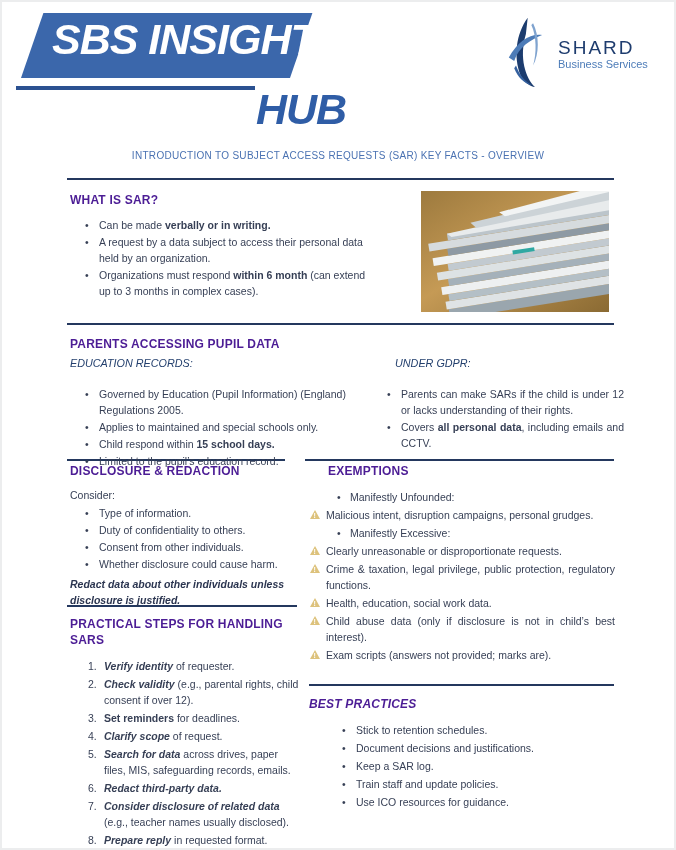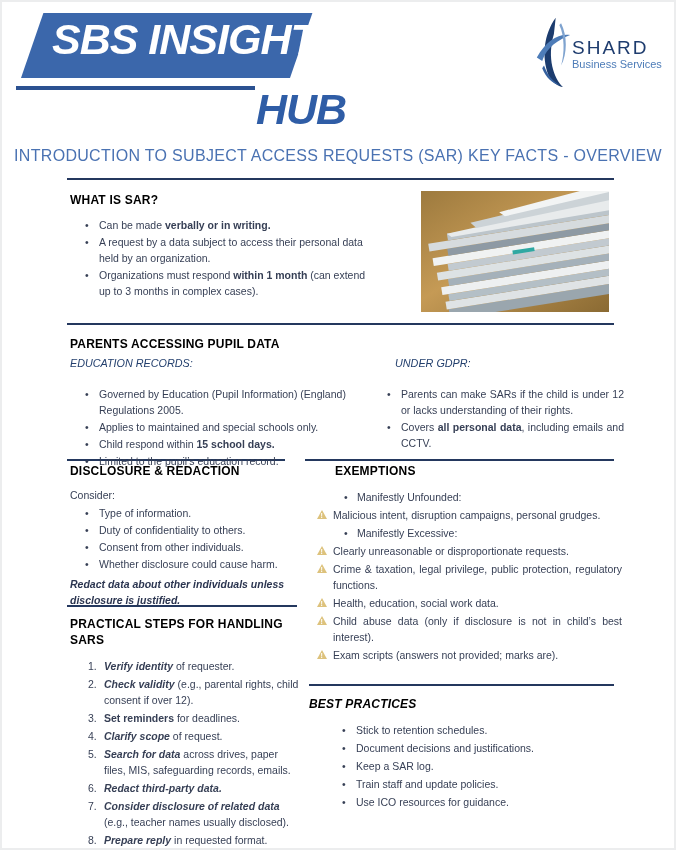--- a/index.html
+++ b/index.html
@@ -8,38 +8,38 @@
         color:#363f55;font-size:10.5px;line-height:16px;}
 
   
   .banner{position:absolute;left:19px;top:11px;width:269px;height:65px;background:#3b67ab;
           transform:skewX(-19deg);transform-origin:0 100%;}
   .banner-text{position:absolute;left:50px;top:16px;font-size:43px;line-height:43px;
                font-weight:bold;font-style:italic;color:#ffffff;letter-spacing:-1px;}
   .banner-underline{position:absolute;left:14px;top:84px;width:239px;height:4px;background:#2b5191;}
   .hub{position:absolute;left:254px;top:86px;font-size:43px;line-height:43px;
        font-weight:bold;font-style:italic;color:#2f5da6;letter-spacing:-1px;}
-  .logo{position:absolute;left:532px;top:14px;display:flex;align-items:center;gap:0;}
+  .logo{position:absolute;left:504px;top:14px;display:flex;align-items:center;gap:14px;}
   .logo-textcol{display:flex;flex-direction:column;}
   .logo-name{font-size:19px;line-height:21px;letter-spacing:2px;color:#1e3c6e;}
   .logo-tag{font-size:11px;line-height:13px;color:#4d7cb8;}
 
   .doc-title{position:absolute;left:0;top:146px;width:100%;text-align:center;
-             font-size:16px;color:#4a72b2;letter-spacing:0.3px;}
+             font-size:10px;color:#4a72b2;letter-spacing:0.3px;}
 
   .rule{position:absolute;height:2px;background:#24385e;}
   #rule-title{left:65px;top:176px;width:547px;}
   #rule-parents-top{left:65px;top:321px;width:547px;}
   #rule-mid-left{left:65px;top:457px;width:218px;}
   #rule-mid-right{left:303px;top:457px;width:309px;}
   #rule-left-col{left:65px;top:603px;width:230px;}
   #rule-right-col{left:307px;top:682px;width:305px;}
 
   
-  .sec-h{font-size:12px;font-weight:bold;color:#000000;letter-spacing:0.2px;margin:0;}
+  .sec-h{font-size:12px;font-weight:bold;color:#4c1d95;letter-spacing:0.2px;margin:0;}
   .sub{font-style:italic;color:#24406e;font-size:10.8px;margin-top:3px;}
   .bullets{list-style:none;margin:9px 0 0 12px;padding:0;}
   .bullets li{position:relative;padding-left:17px;margin-bottom:1px;}
   .bullets li::before{content:"\2022";position:absolute;left:3px;}
   .justify li{text-align:justify;}
   .b{font-weight:bold;}
   .i{font-style:italic;}
 
   #sec-what{position:absolute;left:68px;top:190px;width:305px;}
   #photo{position:absolute;left:419px;top:189px;width:188px;height:121px;}
@@ -48,21 +48,21 @@
   #parents-left{position:absolute;left:0;top:16px;width:310px;}
   #parents-right{position:absolute;left:302px;top:16px;width:252px;}
   #parents-right .sub{margin-left:23px;}
   #parents-left .bullets,#parents-right .bullets{margin-top:15px;}
 
   #sec-disclosure{position:absolute;left:68px;top:461px;width:228px;}
   #sec-disclosure .intro{margin-top:8px;}
   #sec-disclosure .bullets{margin-top:2px;}
   .note{font-weight:bold;font-style:italic;color:#2b3550;margin-top:4px;}
 
-  #sec-exemptions{position:absolute;left:315px;top:461px;width:305px;}
+  #sec-exemptions{position:absolute;left:308px;top:461px;width:305px;}
   #sec-exemptions .sec-h{margin-left:18px;}
   .ex-items{margin-top:10px;}
   .ex-row{position:relative;padding-left:16px;margin-bottom:2px;text-align:justify;list-style:none;}
   .ex-row.bullet{padding-left:40px;text-align:left;}
   .ex-row.bullet::before{content:"\2022";position:absolute;left:27px;}
   .warn-tri{position:absolute;left:0;top:3px;width:0;height:0;
             border-left:5.5px solid transparent;border-right:5.5px solid transparent;
             border-bottom:9.5px solid #ddc27c;}
   .warn-tri::after{content:"!";position:absolute;left:-1.5px;top:1.5px;font-size:7px;
                    line-height:8px;color:#fff;font-weight:bold;}
@@ -109,21 +109,21 @@
   <div class="rule" id="rule-mid-left"></div>
   <div class="rule" id="rule-mid-right"></div>
   <div class="rule" id="rule-left-col"></div>
   <div class="rule" id="rule-right-col"></div>
 
   <div id="sec-what">
     <h2 class="sec-h">WHAT IS SAR?</h2>
     <ul class="bullets">
         <li><span>Can be made </span><span class="b">verbally or in writing.</span></li>
         <li><span>A request by a data subject to access their personal data held by an organization.</span></li>
-        <li><span>Organizations must respond </span><span class="b">within 1 month</span><span> (can extend up to 3 months in complex cases).</span></li>
+        <li><span>Organizations must respond </span><span class="b">within 6 month</span><span> (can extend up to 3 months in complex cases).</span></li>
       </ul>
   </div>
 
   <div id="photo">
     <svg width="188" height="121" viewBox="0 0 188 121">
       <defs>
         <linearGradient id="wood" x1="0" y1="0" x2="1" y2="1">
           <stop offset="0" stop-color="#9d7a3e"></stop>
           <stop offset="0.45" stop-color="#c59a55"></stop>
           <stop offset="1" stop-color="#8a6a33"></stop>

